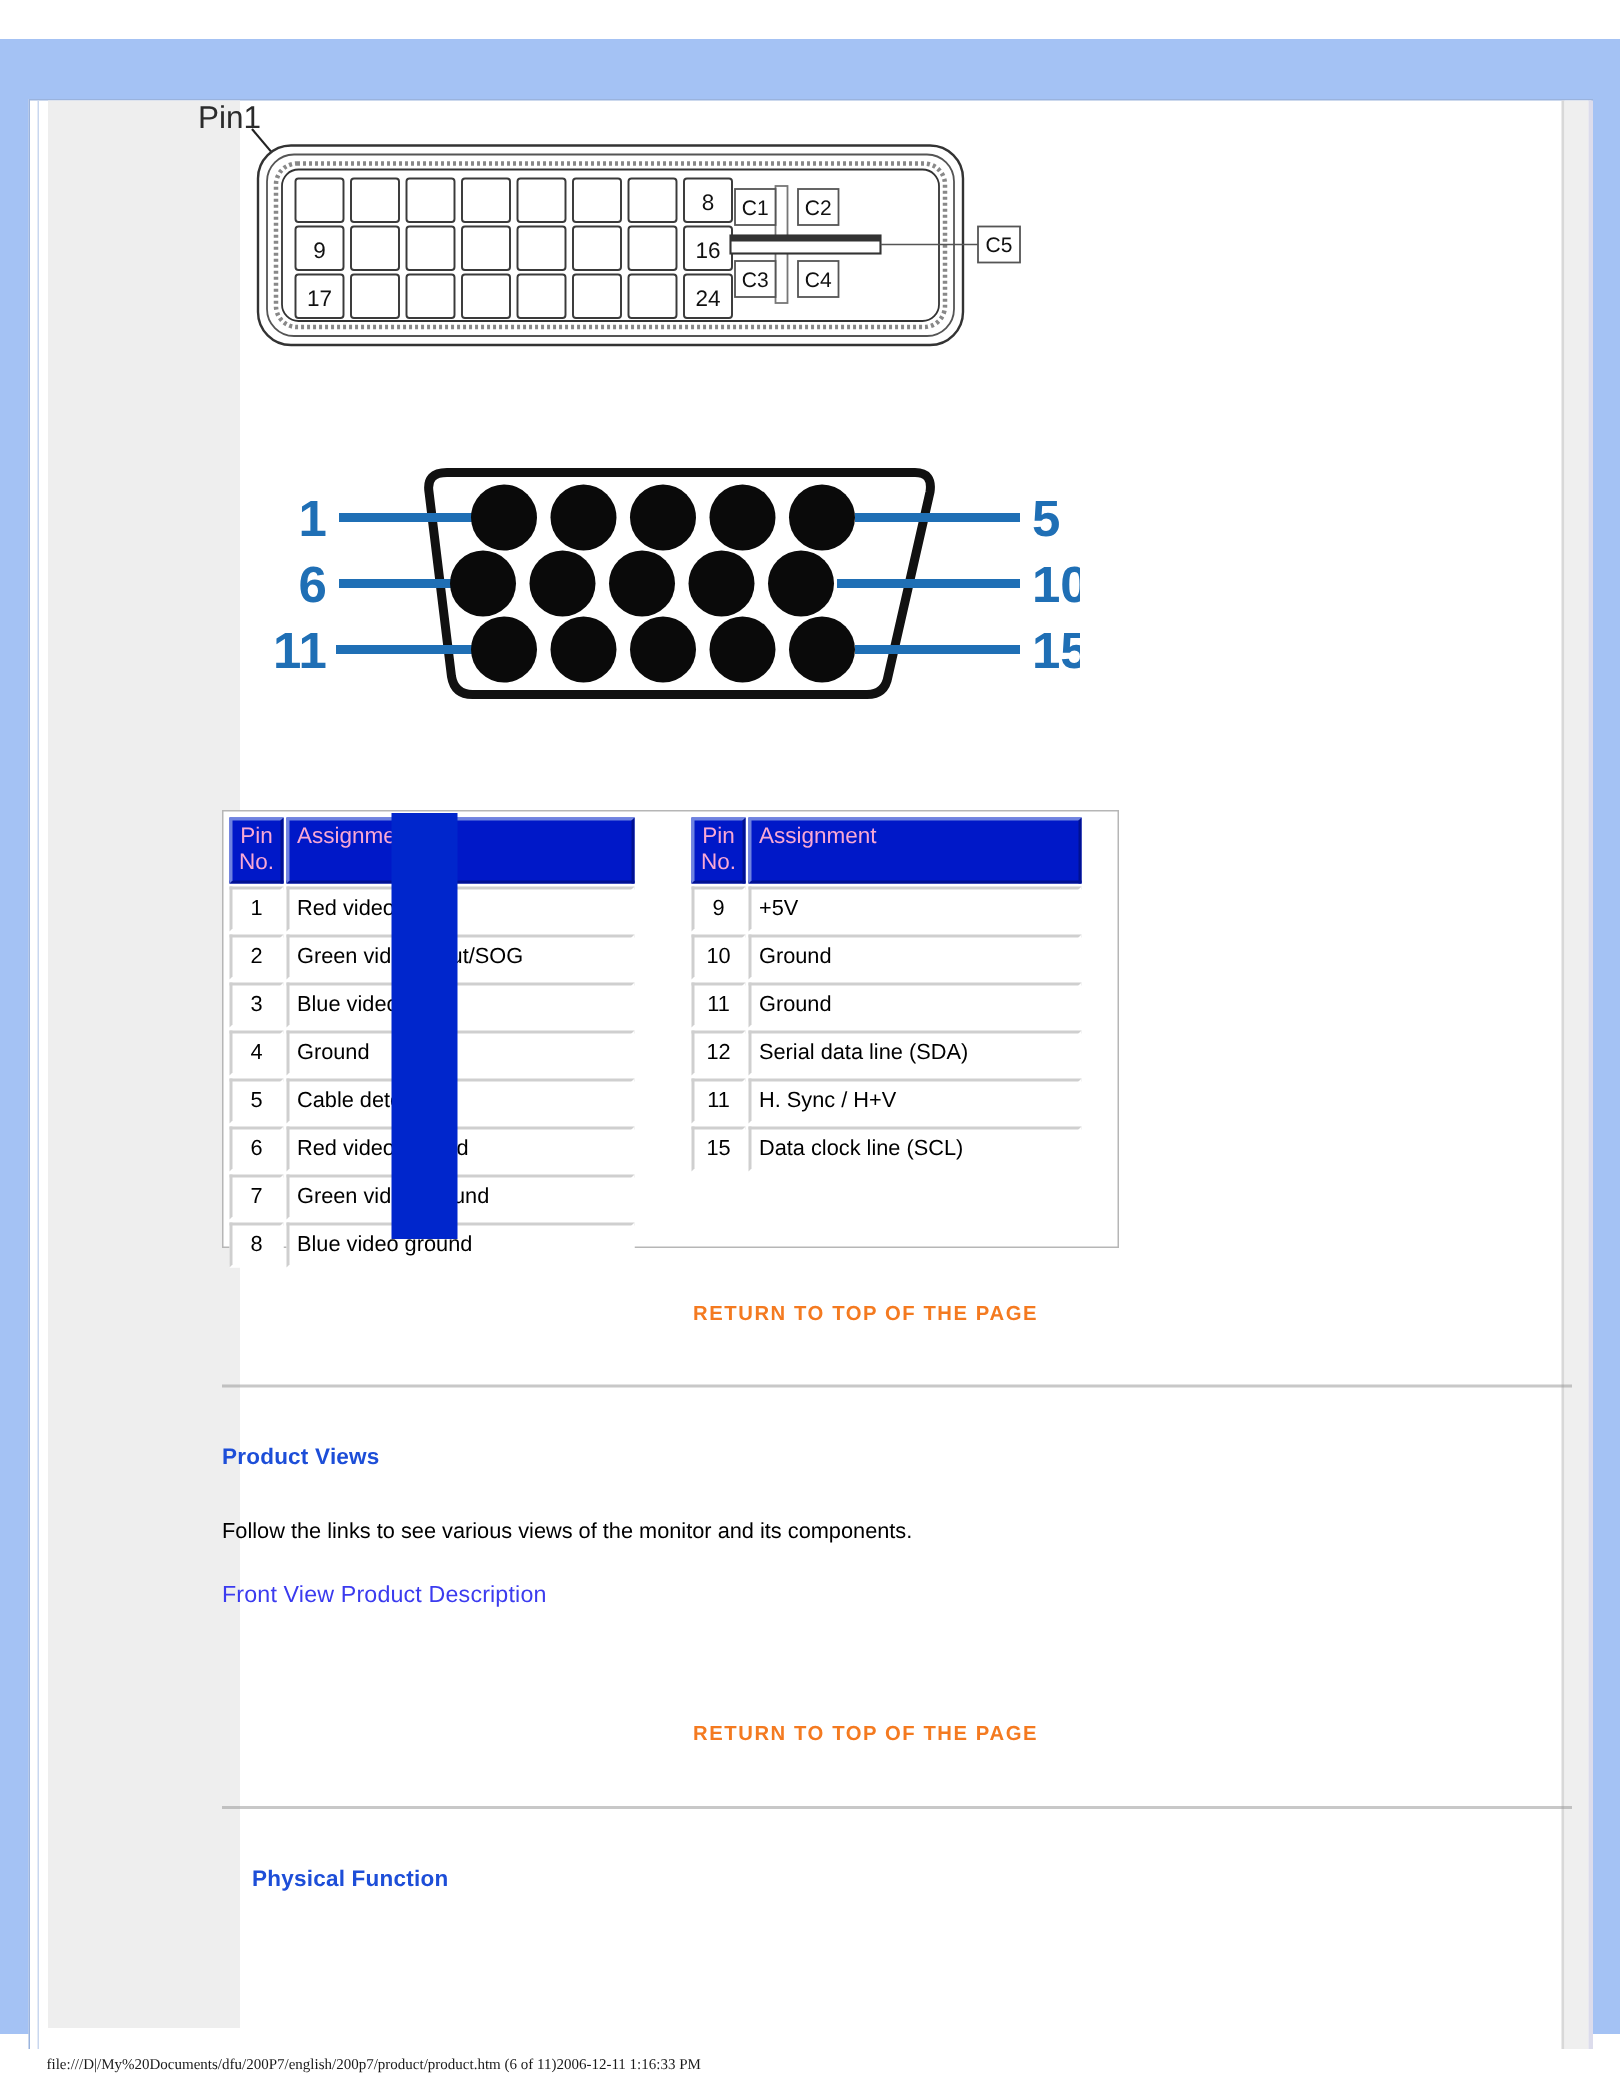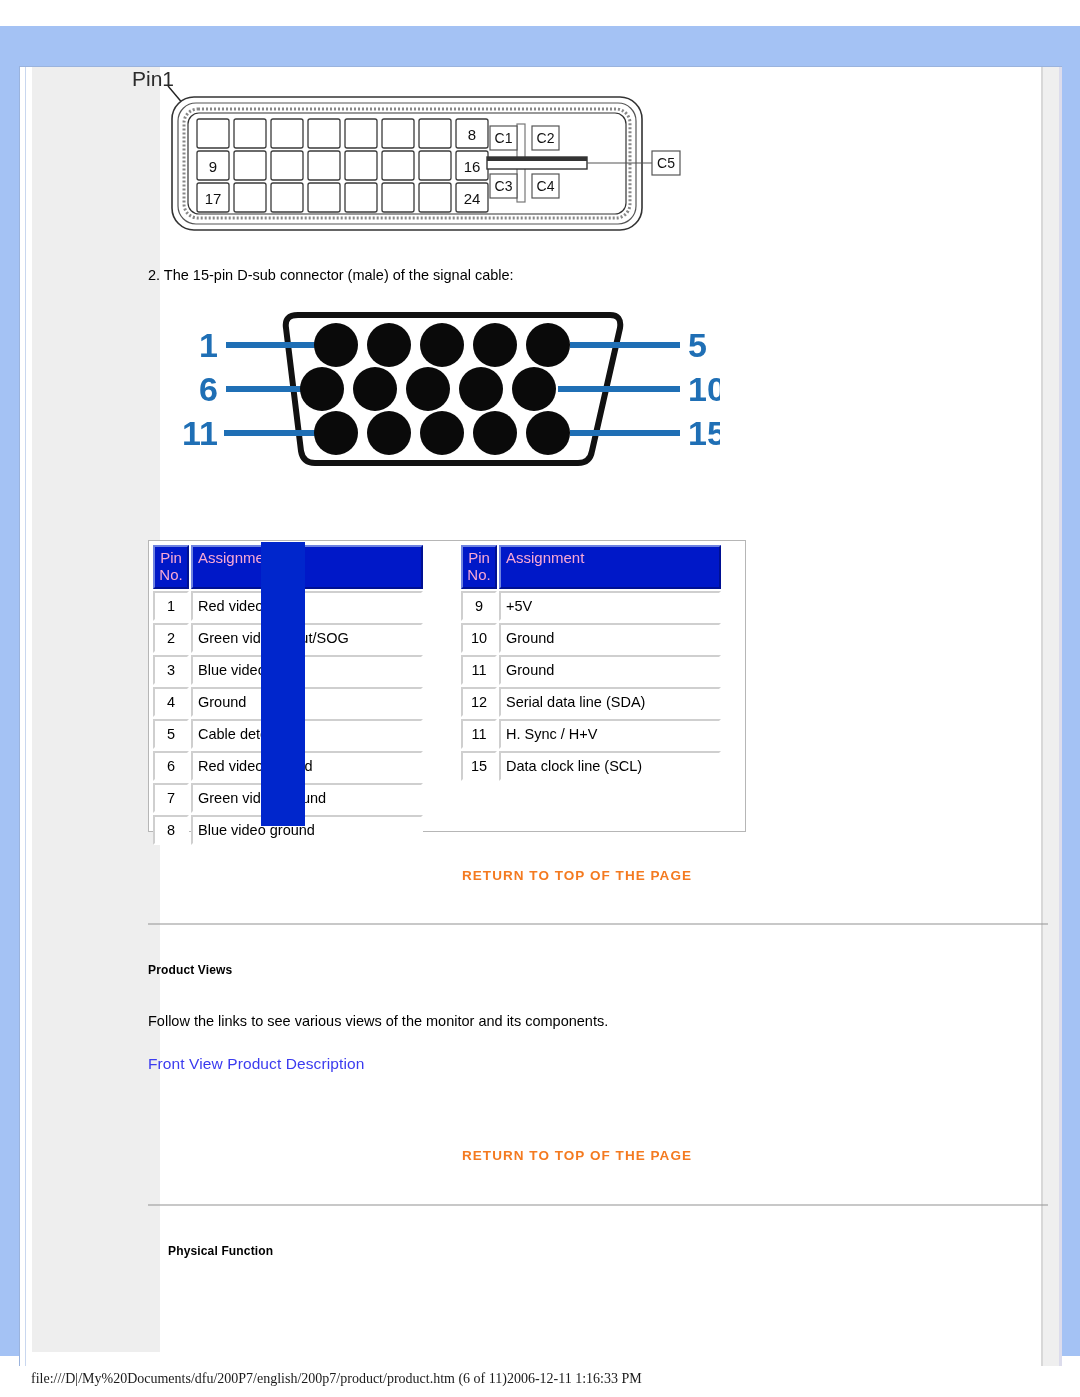--- a/index.html
+++ b/index.html
@@ -19,21 +19,21 @@
     position:absolute;left:31px;top:5px;
     font-family:"Liberation Serif", serif;
     font-size:13px;color:#1a1a1a;letter-spacing:.2px;margin-top:48px;
   }
   .print-footer{
     position:absolute;left:0;top:1366px;width:1080px;height:31px;background:#fff;
   }
   .print-footer .txt{
     position:absolute;left:31px;top:5px;
     font-family:"Liberation Serif", serif;
-    font-size:14px;color:#1a1a1a;white-space:nowrap;
+    font-size:10px;color:#1a1a1a;white-space:nowrap;
   }
   
   .blue-frame{
     position:absolute;left:0;top:26px;width:1080px;height:1330px;
     background:#a4c2f4;
   }
   
   .paper{
     position:absolute;left:19px;top:40px;
     width:1043px;height:1302px;
@@ -50,21 +50,21 @@
     background:#eeeeee;
   }
   
   .sb-track{position:absolute;left:1043px;top:41px;width:16px;height:1301px;background:#efefef;}
   .sb-edge1{position:absolute;left:1041px;top:41px;width:2px;height:1301px;background:#d8d8d8;}
   .sb-edge2{position:absolute;left:1059px;top:41px;width:3px;height:1301px;background:#dcdcec;}
   .body-text{
     font-size:14.5px;color:#000;line-height:1.45;
   }
   .h-sec{
-    font-size:12px;font-weight:bold;color:#000000;
+    font-size:15px;font-weight:bold;color:#1d4ed8;
     letter-spacing:.15px;
   }
   .link-blue{
     font-size:15.5px;color:#3b3bef;text-decoration:none;letter-spacing:.1px;
   }
   .link-ret{
     font-size:13.5px;color:#f47a20;font-weight:bold;letter-spacing:1.05px;
     text-decoration:none;
   }
   .hr{
@@ -192,21 +192,20 @@
         <text x="371.5" y="127" text-anchor="middle">C3</text>
         <text x="413.5" y="127" text-anchor="middle">C4</text>
       </g>
 
       <line x1="455" y1="99" x2="520" y2="99" stroke="#555" stroke-width="1.1"></line>
       <rect x="520" y="87" width="28" height="24" fill="#fff" stroke="#555" stroke-width="1.2"></rect>
       <text x="534" y="104" text-anchor="middle" font-family="Liberation Sans, sans-serif" font-size="14" fill="#111">C5</text>
     </svg>
   </div>
 
-  <div style="position:absolute;left:148px;top:239px;width:600px;" class="body-text">2. The 15-pin D-sub connector (male) of the signal cable:</div>
 
   <div class="dsub-wrap">
     <svg width="540" height="185" viewBox="0 0 540 185">
 
       <path d="M 118 14 L 430 14 Q 442 14 440 27 L 412 150 Q 410 162 398 162 L 135 162
                Q 123 162 121 150 L 106 27 Q 104 14 118 14 Z" fill="#ffffff" stroke="#111" stroke-width="6" stroke-linejoin="round"></path>
 
       <g stroke="#1f6fb5" stroke-width="6" stroke-linecap="butt">
         <line x1="46" y1="44" x2="160" y2="44"></line>
         <line x1="46" y1="88" x2="148" y2="88"></line>

